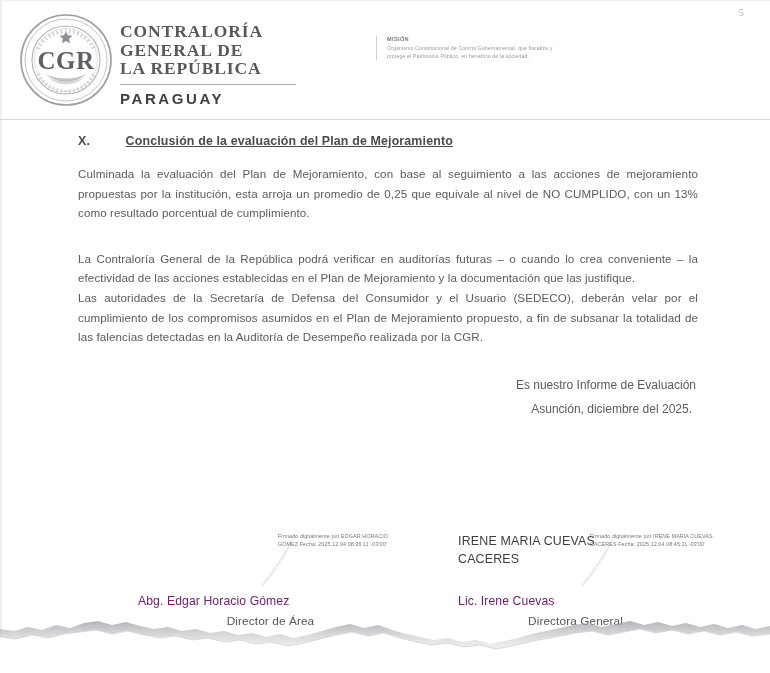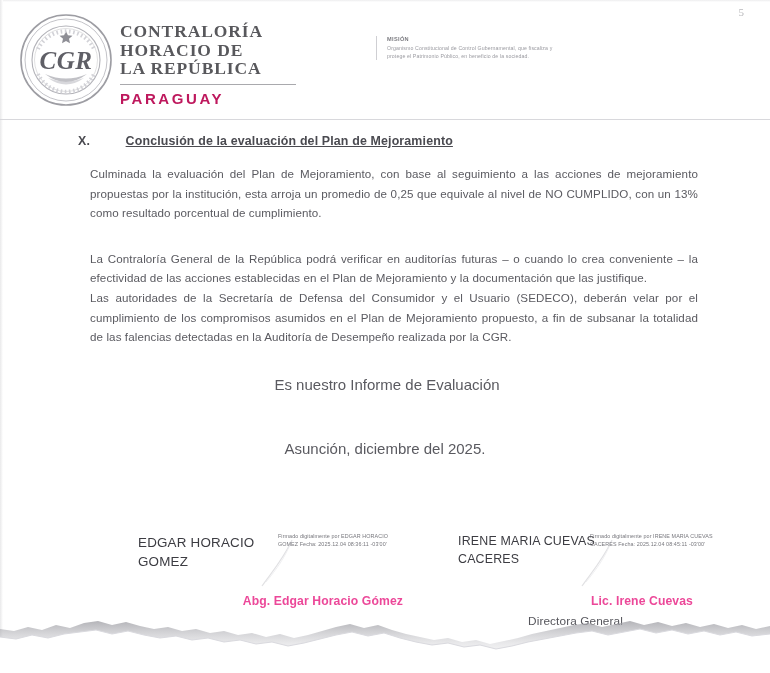--- a/index.html
+++ b/index.html
@@ -45,21 +45,20 @@
     left: 0; top: 0;
     width: 770px;
     height: 120px;
   }
   .seal {
     position: absolute;
     left: 18px;
     top: 12px;
     width: 96px;
     height: 96px;
-    font-style: italic;
   }
   .seal svg { display: block; }
 
   .org-block {
     position: absolute;
     left: 120px;
     top: 22px;
     width: 240px;
   }
   .org-title {
@@ -76,21 +75,21 @@
     width: 176px;
     height: 1px;
     background: #a9a9ad;
   }
   .org-country {
     margin-top: 5px;
     font-family: "Liberation Sans", sans-serif;
     font-weight: bold;
     font-size: 15px;
     letter-spacing: 2.6px;
-    color: #be185d;
+    color: #404040;
   }
 
   .mission {
     position: absolute;
     left: 376px;
     top: 36px;
     width: 250px;
     padding-left: 10px;
     border-left: 1px solid #cfcfd3;
   }
@@ -133,35 +132,35 @@
     letter-spacing: 0.15px;
   }
   .section-heading .num { text-decoration: none; }
   .section-heading .label { text-decoration: underline; margin-left: 32px; }
 
   .para {
     font-size: 11.6px;
     line-height: 19.6px;
     text-align: justify;
     color: #5a5a60;
-    margin: 0 0 20px 12px;
+    margin: 0 0 20px 0;
     letter-spacing: 0.1px;
   }
   .para.last { margin-bottom: 0; }
   .spacer-xi { height: 6px; }
 
   .closing {
     margin-top: 26px;
-    text-align: center;
-    font-size: 15px;
+    text-align: right;
+    font-size: 12px;
     line-height: 24px;
     color: #5a5a60;
     padding-right: 2px;
   }
-  .closing div:nth-child(2) { padding-right: 4px; margin-top: 40px; }
+  .closing div:nth-child(2) { padding-right: 4px; }
 
   
   .signatures {
     position: absolute;
     left: 78px;
     top: 530px;
     width: 620px;
     height: 115px;
   }
   .sig-col {
@@ -207,24 +206,24 @@
   .sig-swoosh {
     position: absolute;
     left: 118px;
     top: 6px;
     width: 46px;
     height: 52px;
     opacity: 0.45;
   }
   .sig-title {
     margin-top: 6px;
-    text-align: right;
+    text-align: left;
     font-size: 12.2px;
-    font-weight: bold;
-    color: #ec4899;
+    font-weight: normal;
+    color: #701a75;
     letter-spacing: 0.1px;
     width: 265px;
   }
   .sig-role {
     margin-top: 6px;
     text-align: center;
     font-size: 11.8px;
     color: #55555b;
     letter-spacing: 0.1px;
     width: 265px;
@@ -265,21 +264,21 @@
         <text x="48" y="57" text-anchor="middle" font-family="Liberation Serif, serif" font-size="25" font-weight="bold" fill="#5f5f66" letter-spacing="0.5">CGR</text>
         <path d="M27 62 q21 16 42 0 q-21 9 -42 0 z" fill="#b6b6bc" opacity="0.85"></path>
         <path d="M30 66 q18 13 36 0 q-18 7 -36 0 z" fill="#c8c8cd" opacity="0.7"></path>
         <path d="M20 37 A31 31 0 0 1 76 37" fill="none" stroke="#d2d2d7" stroke-width="4" stroke-dasharray="1.6 2.6"></path>
         <path d="M20 62 A31 31 0 0 0 76 62" fill="none" stroke="#d2d2d7" stroke-width="4" stroke-dasharray="1.6 2.6"></path>
       </svg>
     </div>
 
     <div class="org-block">
       <div class="org-title">CONTRALORÍA
-HORACIO DE
+GENERAL DE
 LA REPÚBLICA</div>
       <div class="org-rule"></div>
       <div class="org-country">PARAGUAY</div>
     </div>
 
     <div class="mission">
       <div class="mission-title">MISIÓN</div>
       <div class="mission-body">Organismo Constitucional de Control Gubernamental, que fiscaliza y protege el Patrimonio Público, en beneficio de la sociedad.</div>
     </div>
 
@@ -304,30 +303,29 @@
     <div class="closing">
       <div>Es nuestro Informe de Evaluación</div>
       <div>Asunción, diciembre del 2025.</div>
     </div>
   </div>
 
   <div class="signatures">
 
     <div class="sig-col left">
       <div class="sig-stamp">
-        <div class="sig-name-lines">EDGAR HORACIO
-GOMEZ</div>
         <svg class="sig-swoosh" viewBox="0 0 46 52">
           <path d="M6 50 C16 36 28 22 36 4" fill="none" stroke="#bdbdc3" stroke-width="1.2"></path>
           <path d="M10 46 C20 34 30 20 34 8" fill="none" stroke="#d3d3d8" stroke-width="0.8"></path>
         </svg>
         <div class="sig-meta">Firmado digitalmente por EDGAR HORACIO GOMEZ
 Fecha: 2025.12.04 08:36:11 -03'00'</div>
       </div>
       <div class="sig-title">Abg. Edgar Horacio Gómez</div>
+      <div class="sig-role">Director de Área</div>
     </div>
 
     <div class="sig-col right">
       <div class="sig-stamp">
         <div class="sig-name-lines">IRENE MARIA
 CUEVAS
 CACERES</div>
         <svg class="sig-swoosh" viewBox="0 0 46 52">
           <path d="M6 50 C16 36 28 22 36 4" fill="none" stroke="#bdbdc3" stroke-width="1.2"></path>
           <path d="M10 46 C20 34 30 20 34 8" fill="none" stroke="#d3d3d8" stroke-width="0.8"></path>

